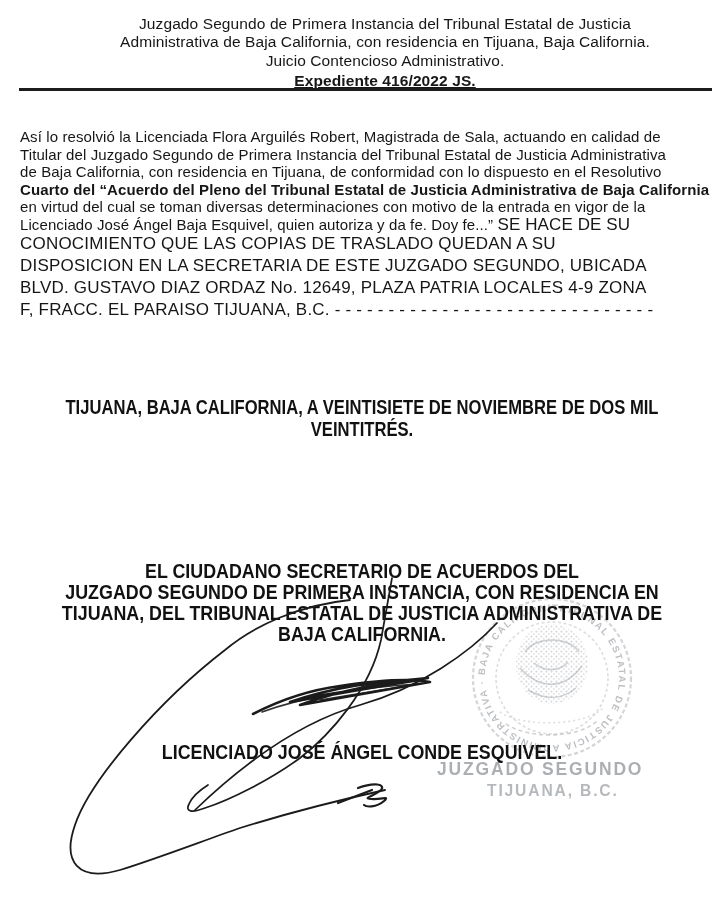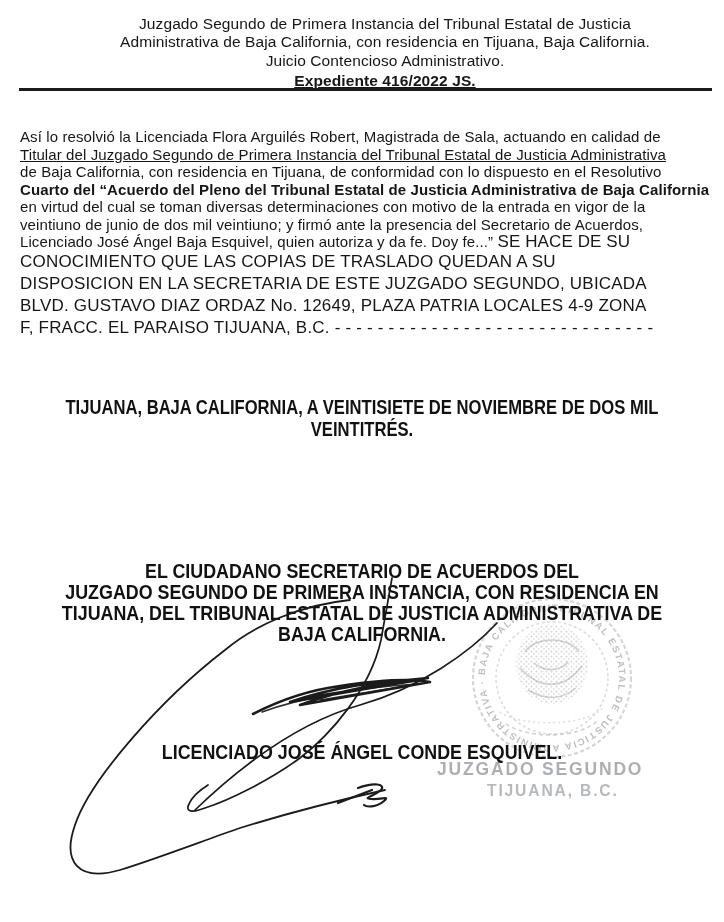--- a/index.html
+++ b/index.html
@@ -74,25 +74,24 @@
       <div>Juzgado Segundo de Primera Instancia del Tribunal Estatal de Justicia</div>
       <div>Administrativa de Baja California, con residencia en Tijuana, Baja California.</div>
       <div>Juicio Contencioso Administrativo.</div>
       <div class="expediente">Expediente 416/2022 JS.</div>
     </div>
 
     <div class="rule"></div>
 
     <div class="docbody">
       <div class="bl fitline" style="word-spacing: 0px;">Así lo resolvió la Licenciada Flora Arguilés Robert, Magistrada de Sala, actuando en calidad de</div>
-      <div class="bl fitline" style="word-spacing: 0px; text-decoration: underline;">Titular del Juzgado Segundo de Primera Instancia del Tribunal Estatal de Justicia Administrativa</div>
+      <div class="bl fitline" style="word-spacing: 0px;">Titular del Juzgado Segundo de Primera Instancia del Tribunal Estatal de Justicia Administrativa</div>
       <div class="bl fitline" style="word-spacing: 0px;">de Baja California, con residencia en Tijuana, de conformidad con lo dispuesto en el Resolutivo</div>
       <div class="bl fitline" style="word-spacing: 0px; font-weight: bold;">Cuarto del “Acuerdo del Pleno del Tribunal Estatal de Justicia Administrativa de Baja California</div>
       <div class="bl fitline" style="word-spacing: 0px;">en virtud del cual se toman diversas determinaciones con motivo de la entrada en vigor de la</div>
-      <div class="bl fitline" style="word-spacing: 0px;">veintiuno de junio de dos mil veintiuno; y firmó ante la presencia del Secretario de Acuerdos,</div>
       <div class="bl fitline" style="word-spacing: 0px;"><span>Licenciado José Ángel Baja Esquivel, quien autoriza y da fe. Doy fe...”</span> <span class="u8">SE HACE DE SU</span></div>
       <div class="ul fitline" style="word-spacing: 0px;">CONOCIMIENTO QUE LAS COPIAS DE TRASLADO QUEDAN A SU</div>
       <div class="ul fitline" style="word-spacing: 0px;">DISPOSICION EN LA SECRETARIA DE ESTE JUZGADO SEGUNDO, UBICADA</div>
       <div class="ul fitline" style="word-spacing: 0px;">BLVD. GUSTAVO DIAZ ORDAZ No. 12649, PLAZA PATRIA LOCALES 4-9 ZONA</div>
       <div class="ul fitline" style="word-spacing: 0px;">F, FRACC. EL PARAISO TIJUANA, B.C. - - - - - - - - - - - - - - - - - - - - - - - - - - - - - -</div>
     </div>
 
     <div class="cond dateline">
       <div>TIJUANA, BAJA CALIFORNIA, A VEINTISIETE DE NOVIEMBRE DE DOS MIL</div>
       <div>VEINTITRÉS.</div>

